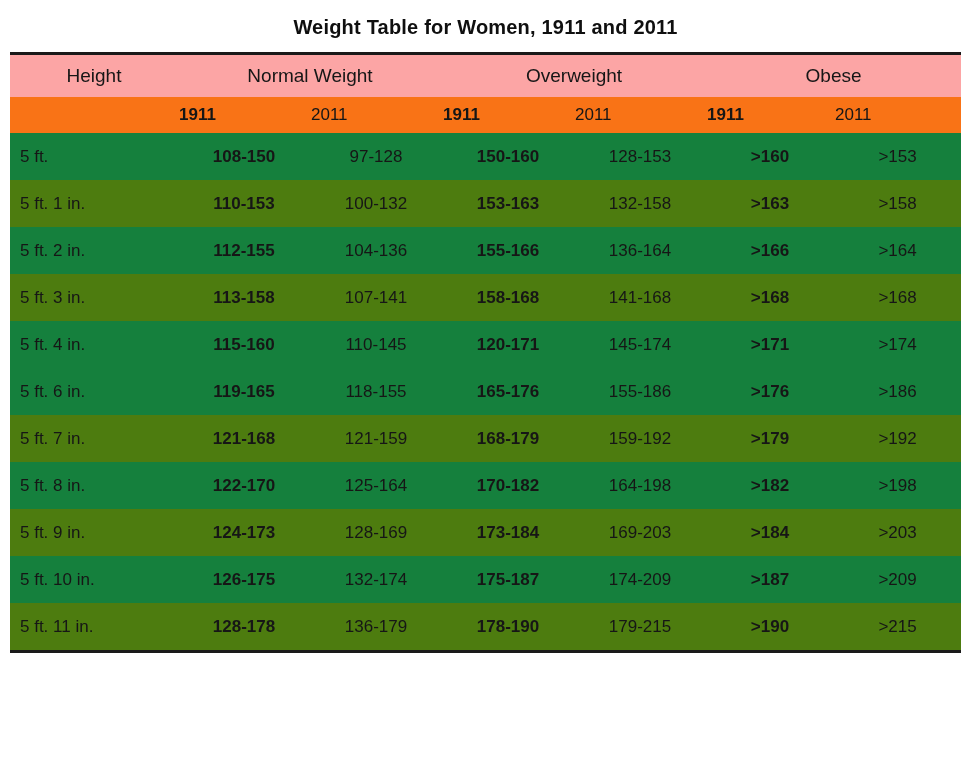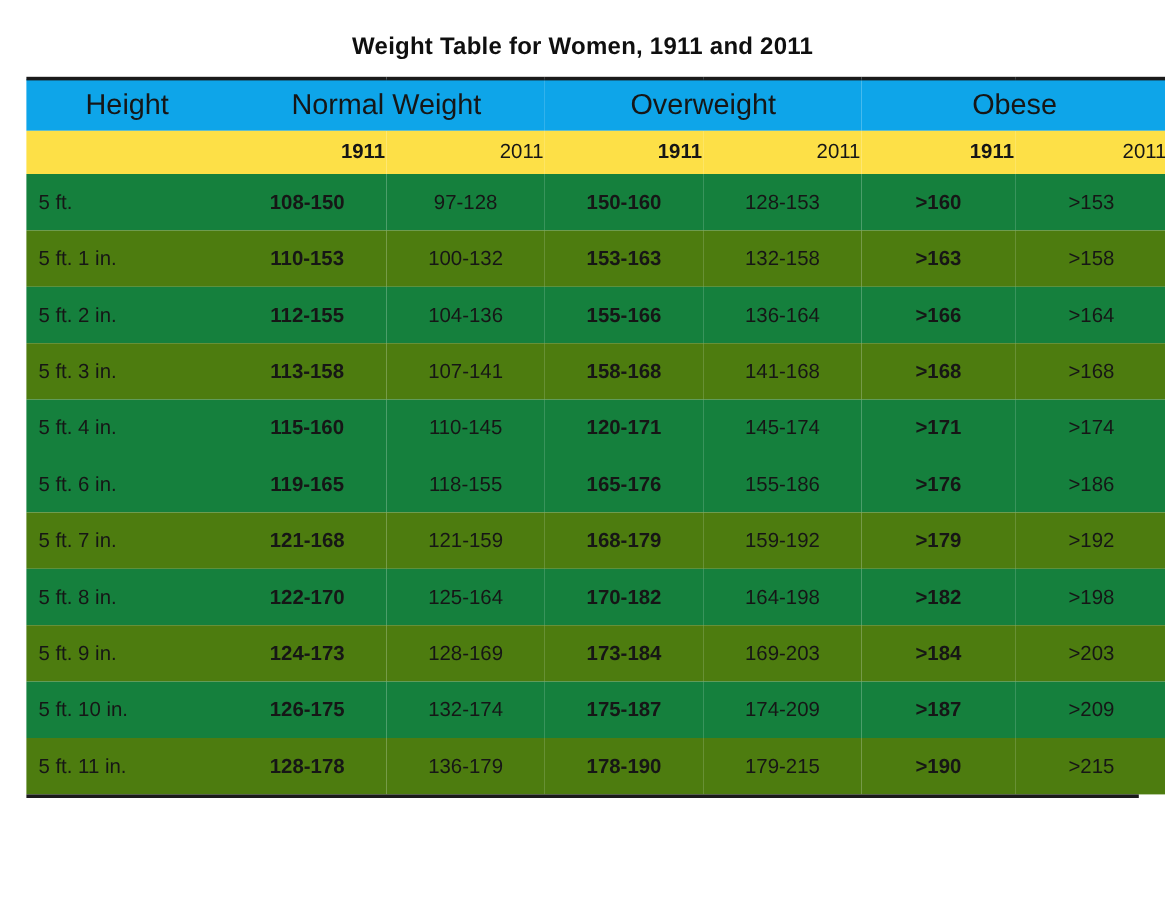--- a/index.html
+++ b/index.html
@@ -12,21 +12,21 @@
     height: 768px;
     font-family: "Liberation Sans", sans-serif;
     color: #111111;
     overflow: hidden;
   }
   #page {
     width: 971px;
     height: 544px;
     position: relative;
     box-sizing: border-box;
-    padding: 12px;
+    padding: 0;
   }
   #title {
     text-align: center;
     font-size: 20px;
     font-weight: bold;
     color: #0f0f0f;
     padding-top: 16px;
     padding-bottom: 13px;
     letter-spacing: 0.2px;
   }
@@ -38,36 +38,36 @@
   }
   col.c-height { width: 168px; }
   col.c-nw1    { width: 132px; }
   col.c-nw2    { width: 132px; }
   col.c-ow1    { width: 132px; }
   col.c-ow2    { width: 132px; }
   col.c-ob1    { width: 128px; }
   col.c-ob2    { width: 127px; }
 
   thead tr.group-row th {
-    background: #0ea5e9;
-    font-size: 24px;
+    background: #fca5a5;
+    font-size: 19px;
     font-weight: normal;
     height: 40px;
     text-align: center;
     color: #161616;
     border: none;
   }
   thead tr.group-row th.height-cell {
     text-align: center;
   }
   thead tr.year-row th {
-    background: #fde047;
+    background: #f97316;
     font-size: 17px;
     height: 34px;
-    text-align: right;
+    text-align: left;
     color: #161616;
     border: none;
   }
   thead tr.year-row th.y-bold { font-weight: bold; }
   thead tr.year-row th.y-norm { font-weight: normal; }
 
   .ruleline-top {
     border-top: 3px solid #1a1a1a;
   }
   .grouprule {

